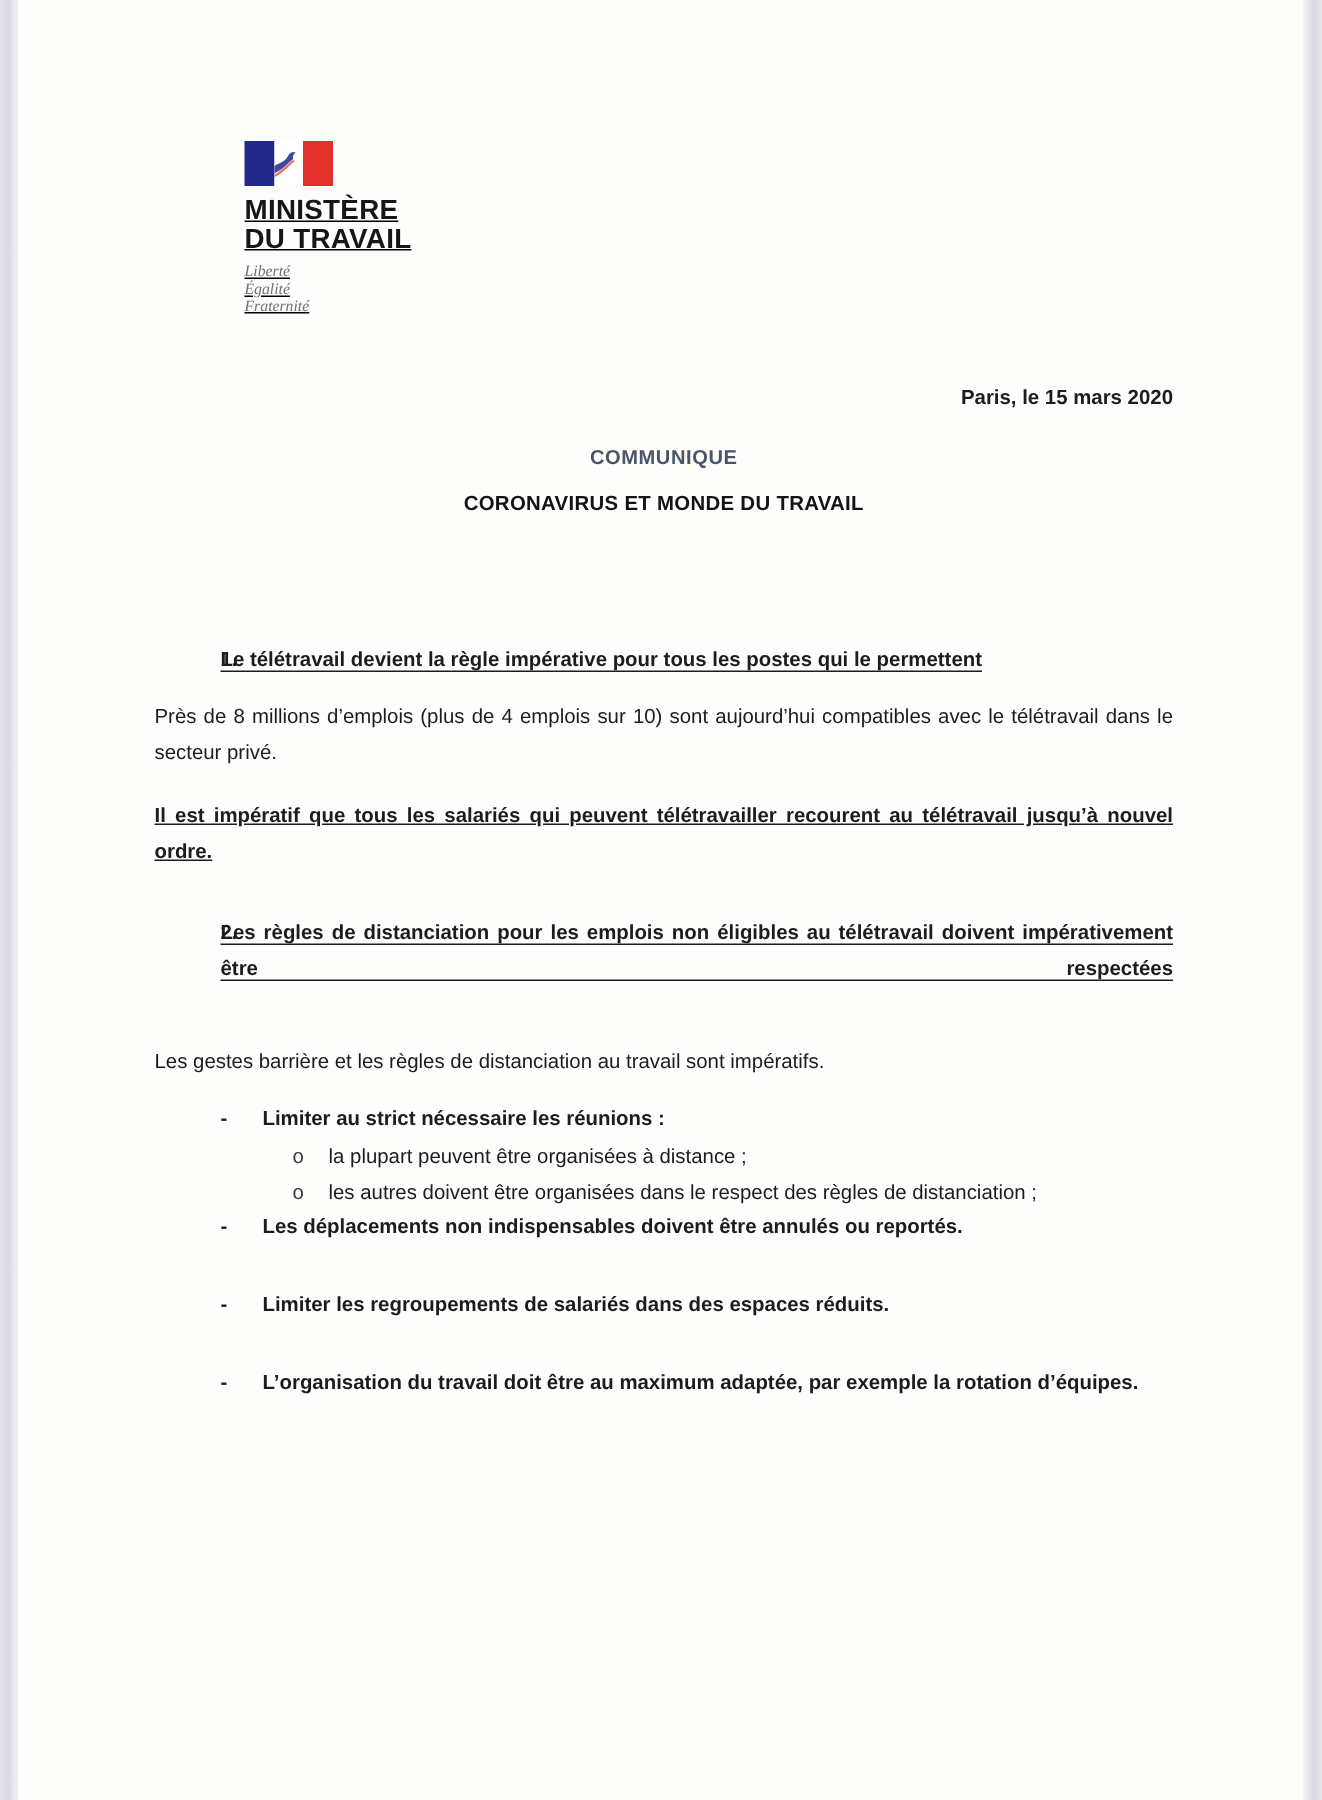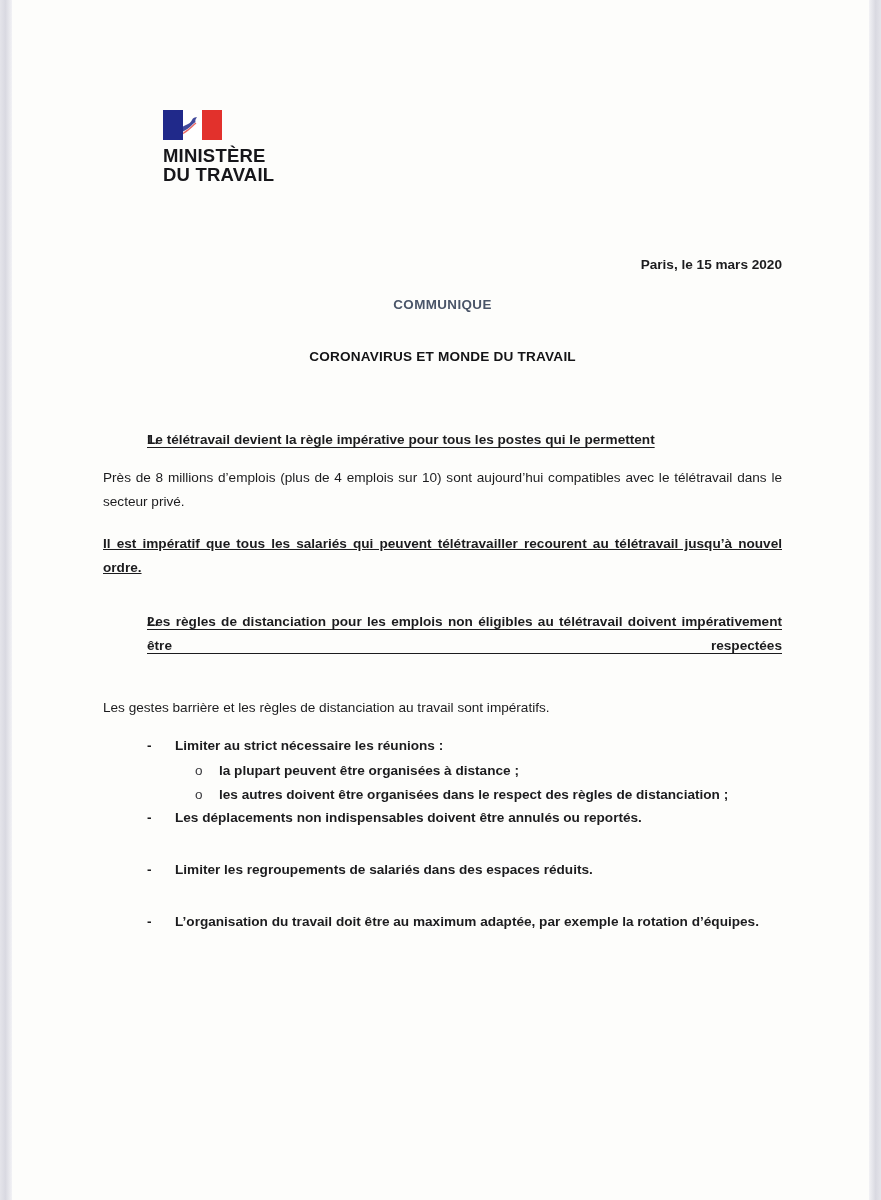--- a/index.html
+++ b/index.html
@@ -41,22 +41,23 @@
     height: 1200px;
     background: #fdfdfb;
     box-sizing: border-box;
     padding: 0;
   }
 
   
   .logo-block {
     position: absolute;
     left: 139px;
-    top: 110px;
+    top: 94px;
     width: 230px;
+    text-decoration: underline;
   }
   .flag {
     display: flex;
     width: 59px;
     height: 30px;
     margin-left: 12px;
     margin-bottom: 7px;
   }
   .flag .band { height: 100%; }
   .flag .blue  { width: 34%; background: #20298a; }
@@ -119,21 +120,21 @@
     left: 0;
     right: 0;
     text-align: center;
     color: #4a5568;
     font-weight: bold;
     font-size: 13.4px;
     letter-spacing: 0.4px;
   }
   .doc-title {
     position: absolute;
-    top: 345px;
+    top: 324px;
     left: 0;
     right: 0;
     text-align: center;
     color: #141416;
     font-weight: bold;
     font-size: 13.6px;
     letter-spacing: 0.2px;
   }
 
   .flow {
@@ -201,21 +202,21 @@
   
   .sub-list {
     list-style: none;
     margin: 0;
     padding: 0;
     font-weight: normal;
   }
   .sub-item {
     position: relative;
     padding-left: 44px;
-    font-weight: bold;
+    font-weight: normal;
     line-height: 23px;
     margin-top: 1px;
   }
   .sub-item::before {
     content: "o";
     position: absolute;
     left: 20px;
     top: 0;
     font-weight: normal;
     color: #3a3a3e;
@@ -241,20 +242,25 @@
           </svg>
         </div>
         <div class="band red"></div>
       </div>
 
       <div class="ministry-name">
         <span>MINISTÈRE</span>
         <span>DU TRAVAIL</span>
       </div>
 
+      <div class="motto">
+        <span>Liberté</span>
+        <span>Égalité</span>
+        <span>Fraternité</span>
+      </div>
     </div>
 
     <div class="content">
 
       <div class="date-line">Paris, le 15 mars 2020</div>
 
       <div class="communique">COMMUNIQUE</div>
 
       <div class="doc-title">CORONAVIRUS ET MONDE DU TRAVAIL</div>
 

